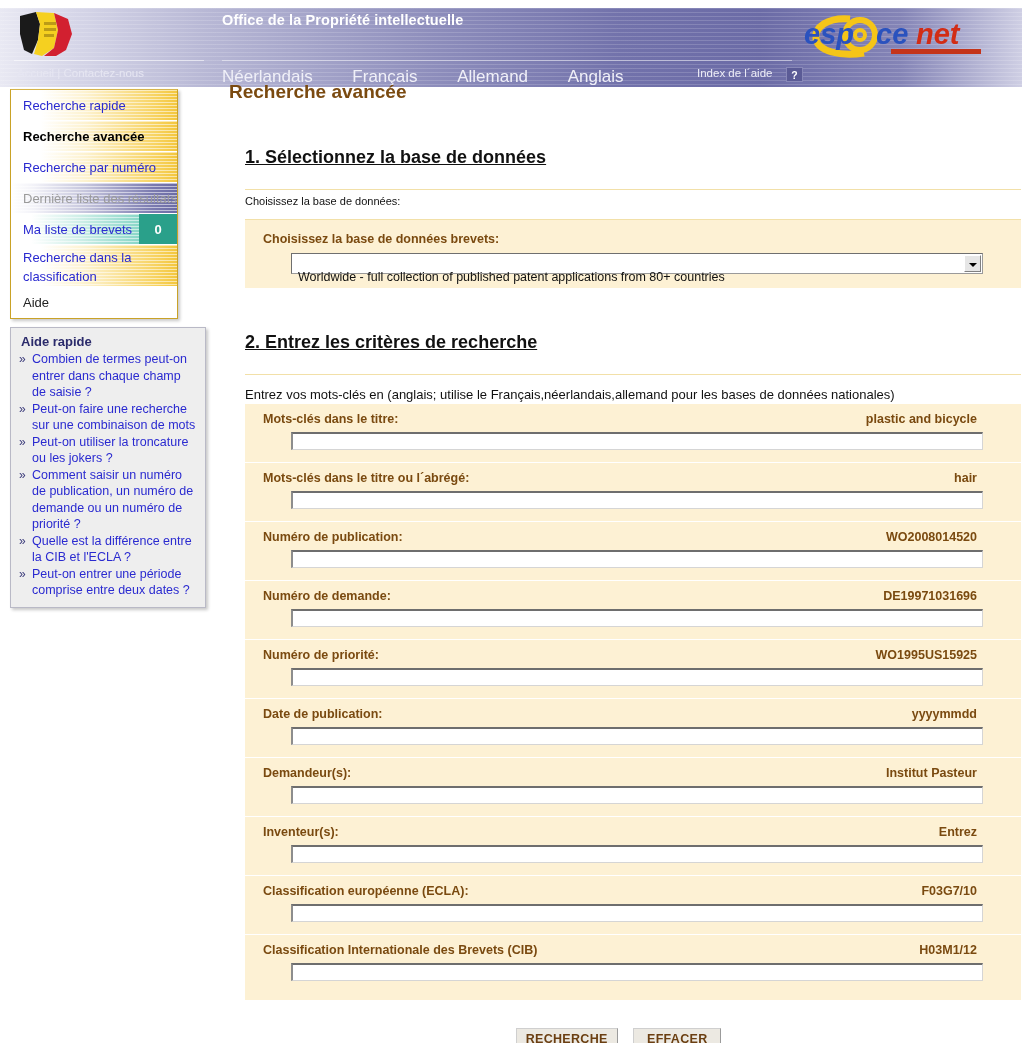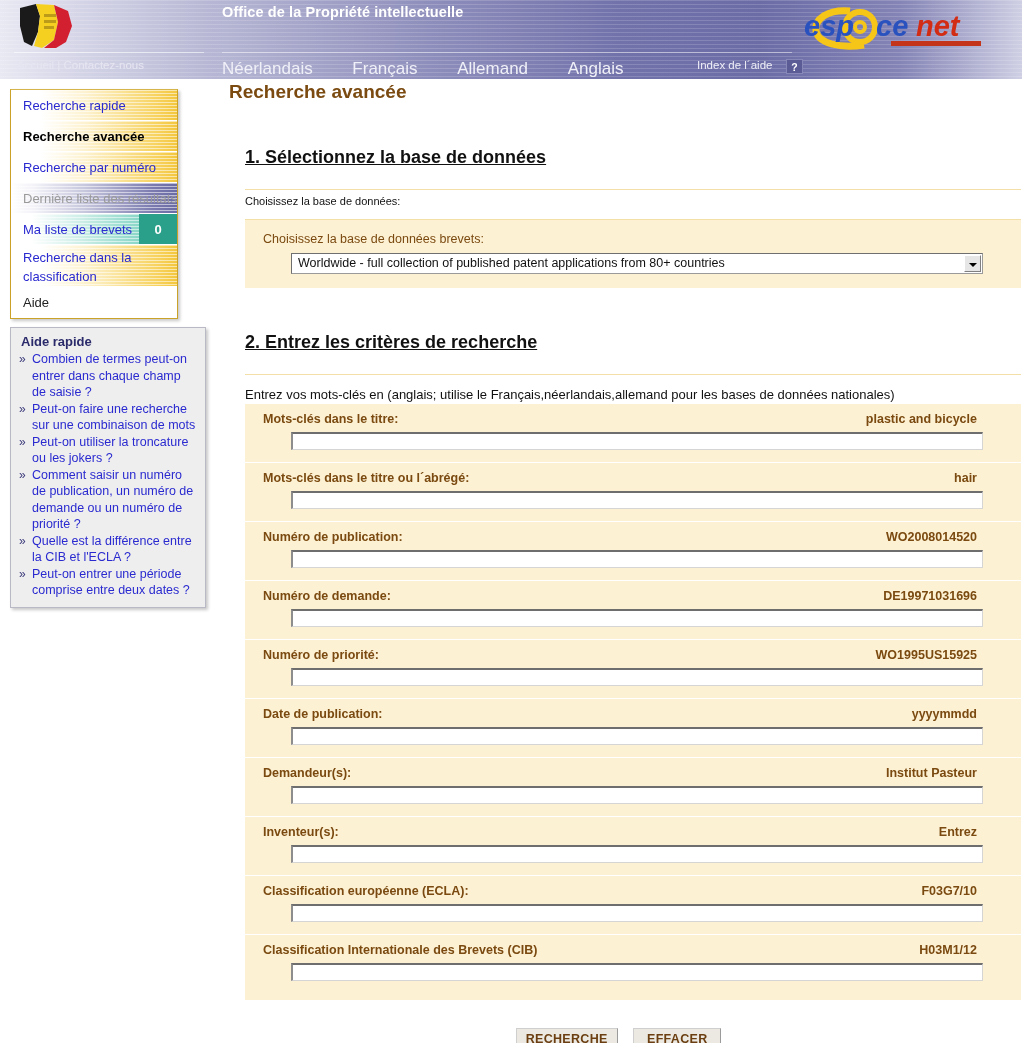--- a/index.html
+++ b/index.html
@@ -14,20 +14,21 @@
     overflow: hidden;
   }
 
   
   .header {
     position: relative;
     width: 1022px;
     height: 79px;
     background: linear-gradient(to right, #e9e9f3 0px, #d9d9ea 60px, #b9b9d6 200px, #8e8ebc 430px, #7272ab 620px, #6b6ba6 760px, #8484b6 900px, #cfcfe4 1022px);
     overflow: hidden;
+    margin-top: 8px;
   }
   .header-stripes {
     position: absolute; left:0; top:0; width:1022px; height:79px;
     background: repeating-linear-gradient(to bottom, rgba(255,255,255,0.16) 0px, rgba(255,255,255,0.16) 1px, rgba(255,255,255,0) 1px, rgba(255,255,255,0) 4px);
     pointer-events: none;
   }
   .flag-logo { position:absolute; left:14px; top:2px; width:72px; height:50px; }
   .org-title {
     position: absolute; left: 222px; top: 4px;
     font-size: 14.5px; font-weight: bold; color: #ffffff;
@@ -165,32 +166,32 @@
   }
 
   .panel {
     margin: 12px 0 0 30px;
     width: 776px;
     background: #fdf1d4;
     border-top: 1px solid #f2e0a8;
     padding: 12px 0 14px 0;
   }
   .panel-label {
-    margin-left: 18px; font-size: 12.5px; font-weight:normal; color:#7a4a10;
+    margin-left: 18px; font-size: 12.5px; font-weight:bold; color:#7a4a10;
   }
   .db-select-wrap { margin: 7px 0 0 46px; width: 692px; }
   .db-select {
     position: relative;
     width: 692px; height: 21px;
     background:#fff;
     border: 1px solid #9a9a9a;
     border-top-color:#6f6f6f; border-left-color:#6f6f6f;
   }
   .db-select .val {
-    position:absolute; left:6px; top:2px;
+    position:absolute; left:6px; top:16px;
     font-size: 12.5px; color:#111; white-space:nowrap;
   }
   .db-select .arrowbox {
     position:absolute; right:1px; top:1px; width:17px; height:17px;
     background:#e6e6e6;
     border: 1px solid #fff;
     border-right-color:#808080; border-bottom-color:#808080;
   }
   .db-select .arrowbox::after {
     content:""; position:absolute; left:4px; top:7px;

